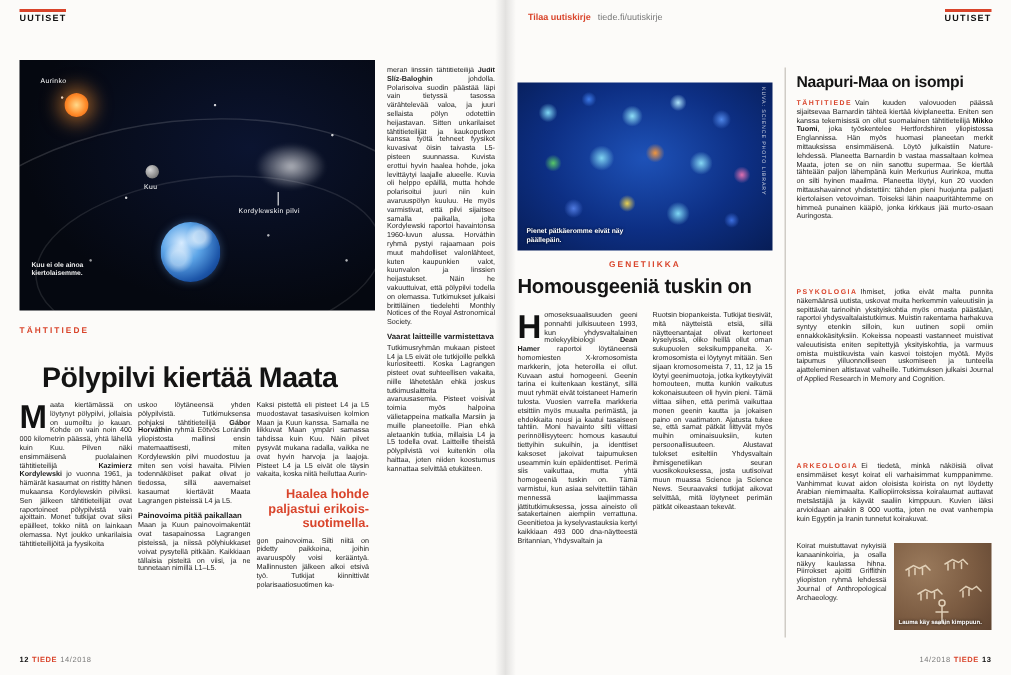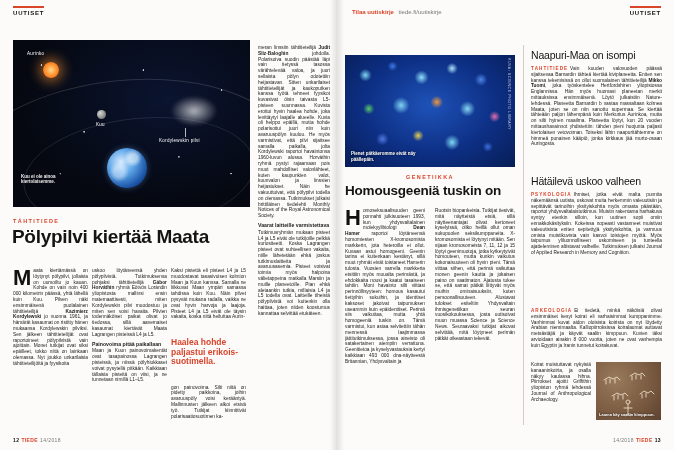--- a/index.html
+++ b/index.html
@@ -23,21 +23,21 @@
   .footer .pg{font-weight:bold;color:#111;} .footer .brand{font-weight:bold;color:var(--accent);margin:0 2px;}
 
   
   .col{position:absolute;font-size:4.8px;line-height:5.8px;text-align:justify;color:var(--ink);overflow:hidden;}
   .dust-col{top:268px;width:75px;height:152px;}
   #dust-col1{left:13px;} #dust-col2{left:92px;} #dust-col3{left:171px;}
   #dust-col4{left:258px;top:45px;width:72px;height:376px;}
   .dropcap{float:left;font-size:22px;line-height:18px;font-weight:bold;margin:1px 2px 0 0;color:#111;}
   .sub-bold{display:block;font-weight:bold;font-size:5.2px;margin:4px 0 1px;}
   .pullquote{display:block;color:var(--accent);font-weight:bold;font-size:8.5px;line-height:9.5px;
-             margin:18px 0;text-align:left;}
+             margin:5px 0;text-align:right;}
   b{font-weight:bold;}
 
   
   .kicker{position:absolute;color:var(--accent);font-weight:bold;font-size:5.5px;letter-spacing:1.4px;}
   #dust-kicker{left:13px;top:218px;}
   #dust-headline{position:absolute;left:12px;top:226px;font-size:19px;font-weight:bold;
                  letter-spacing:-.3px;color:#141414;}
   #dust-standfirst{position:absolute;left:13px;top:252px;font-size:8px;color:#333;}
 
   
@@ -100,21 +100,21 @@
                 font-size:3.5px;letter-spacing:.6px;color:rgba(255,255,255,.75);}
   #gene-kicker{left:345px;top:174px;width:170px;text-align:center;}
   #gene-headline{position:absolute;left:345px;top:183px;width:170px;text-align:left;
                  font-size:13.5px;font-weight:bold;color:#141414;letter-spacing:-.2px;}
   .gene-col{top:208px;width:80px;height:216px;}
   #gene-col1{left:345px;} #gene-col2{left:435px;}
 
   
   .divider{position:absolute;left:523px;top:45px;width:1px;height:380px;background:#cfccc6;}
   .side-head{position:absolute;left:531px;width:131px;font-size:10.5px;line-height:11px;
-             font-weight:normal;color:#141414;letter-spacing:-.2px;}
+             font-weight:bold;color:#141414;letter-spacing:-.2px;}
   .side-body{position:absolute;left:531px;width:131px;font-size:4.8px;line-height:5.8px;
              text-align:justify;color:var(--ink);overflow:hidden;}
   .inline-kicker{color:var(--accent);font-weight:bold;letter-spacing:1px;font-size:4.6px;margin-right:2px;}
   #side1-head{top:50px;} #side1-body{top:66px;height:104px;}
   #side2-head{top:176px;} #side2-body{top:192px;height:86px;}
   #side3-head{top:284px;} #side3-bodyA{top:308px;height:52px;} 
   #side3-bodyB{top:362px;width:60px;height:58px;}
   .petro-img{position:absolute;left:596px;top:362px;width:65px;height:58px;overflow:hidden;
     background:radial-gradient(circle at 30% 30%, #9a7a5c 0%, #7c5c42 55%, #5e4330 100%);}
   .petro-caption{position:absolute;left:3px;bottom:3px;color:#fff;font-size:4px;font-weight:bold;
@@ -140,21 +140,21 @@
     <div class="earth"></div>
     <div class="dustcloud"></div>
     <div class="img-label" id="label-sun">Aurinko</div>
     <div class="img-label" id="label-moon">Kuu</div>
     <div class="pointer-line"></div>
     <div class="img-label" id="label-cloud">Kordylewskin pilvi</div>
     <div class="space-caption">Kuu ei ole ainoa kiertolaisemme.</div>
   </div>
 
   <div class="kicker" id="dust-kicker">TÄHTITIEDE</div>
-  <h1 id="dust-headline" style="margin:0">Pölypilvi kiertää Maata</h1>
+  <h1 id="dust-headline" style="margin:16px">Pölypilvi kiertää Maata</h1>
 
   <div class="col dust-col" id="dust-col1">
     <span class="dropcap">M</span><span>aata kiertämässä on löytynyt pölypilvi, jollaisia on uumoiltu jo kauan. Kohde on vain noin 400 000 kilometrin päässä, yhtä lähellä kuin Kuu. Pilven näki ensimmäisenä puolalainen tähtitieteilijä </span><b>Kazimierz Kordylewski</b><span> jo vuonna 1961, ja hämärät kasaumat on ristitty hänen mukaansa Kordylewskin pilviksi. Sen jälkeen tähtitieteilijät ovat raportoineet pölypilvistä vain ajoittain. Monet tutkijat ovat siksi epäilleet, tokko niitä on lainkaan olemassa. Nyt joukko unkarilaisia tähtitieteilijöitä ja fyysikoita</span>
   </div>
   <div class="col dust-col" id="dust-col2">
     <span>uskoo löytäneensä yhden pölypilvistä. Tutkimuksensa pohjaksi tähtitieteilijä </span><b>Gábor Horváthin</b><span> ryhmä Eötvös Lorándin yliopistosta mallinsi ensin matemaattisesti, miten Kordylewskin pilvi muodostuu ja miten sen voisi havaita. Pilvien todennäköiset paikat olivat jo tiedossa, sillä aavemaiset kasaumat kiertävät Maata Lagrangen pisteissä L4 ja L5.</span>
     <span class="sub-bold">Painovoima pitää paikallaan</span>
     <span>Maan ja Kuun painovoimakentät ovat tasapainossa Lagrangen pisteissä, ja niissä pölyhiukkaset voivat pysytellä pitkään. Kaikkiaan tällaisia pisteitä on viisi, ja ne tunnetaan nimillä L1–L5.</span>
   </div>
   <div class="col dust-col" id="dust-col3">
@@ -188,21 +188,20 @@
     <span>Ruotsin biopankeista. Tutkijat tiesivät, mitä näytteistä etsiä, sillä näytteenantajat olivat kertoneet kyselyissä, oliko heillä ollut oman sukupuolen seksikumppaneita. X-kromosomista ei löytynyt mitään. Sen sijaan kromosomeista 7, 11, 12 ja 15 löytyi geenimuotoja, jotka kytkeytyivät homouteen, mutta kunkin vaikutus kokonaisuuteen oli hyvin pieni. Tämä viittaa siihen, että perimä vaikuttaa monen geenin kautta ja jokaisen paino on vaatimaton. Ajatusta tukee se, että samat pätkät liittyvät myös muihin ominaisuuksiin, kuten persoonallisuuteen. Alustavat tulokset esiteltiin Yhdysvaltain ihmisgenetiikan seuran vuosikokouksessa, josta uutisoivat muun muassa Science ja Science News. Seuraavaksi tutkijat aikovat selvittää, mitä löytyneet perimän pätkät oikeastaan tekevät.</span>
   </div>
 
   <div class="divider"></div>
 
   <div class="side-head" id="side1-head">Naapuri-Maa on isompi</div>
   <div class="side-body" id="side1-body">
     <span class="inline-kicker">TÄHTITIEDE</span><span>Vain kuuden valovuoden päässä sijaitsevaa Barnardin tähteä kiertää kiviplaneetta. Eniten sen kanssa tekemisissä on ollut suomalainen tähtitieteilijä </span><b>Mikko Tuomi</b><span>, joka työskentelee Hertfordshiren yliopistossa Englannissa. Hän myös huomasi planeetan merkit mittauksissa ensimmäisenä. Löytö julkaistiin Nature-lehdessä. Planeetta Barnardin b vastaa massaltaan kolmea Maata, joten se on niin sanottu supermaa. Se kiertää tähteään paljon lähempänä kuin Merkurius Aurinkoa, mutta on silti hyinen maailma. Planeetta löytyi, kun 20 vuoden mittaushavainnot yhdistettiin: tähden pieni huojunta paljasti kiertolaisen vetovoiman. Toiseksi lähin naapuritähtemme on himmeä punainen kääpiö, jonka kirkkaus jää murto-osaan Auringosta.</span>
   </div>
 
-  <div class="side-head" id="side2-head">Hätäilevä uskoo valheen</div>
   <div class="side-body" id="side2-body">
     <span class="inline-kicker">PSYKOLOGIA</span><span>Ihmiset, jotka eivät malta punnita näkemäänsä uutista, uskovat muita herkemmin valeuutisiin ja sepittävät tarinoihin yksityiskohtia myös omasta päästään, raportoi yhdysvaltalaistutkimus. Muistin rakentama harhakuva syntyy etenkin silloin, kun uutinen sopii omiin ennakkokäsityksiin. Kokeissa nopeasti vastanneet muistivat valeuutisista eniten sepitettyjä yksityiskohtia, ja varmuus omista muistikuvista vain kasvoi toistojen myötä. Myös taipumus yliluonnolliseen uskomiseen ja tunteella ajatteleminen altistavat valheille. Tutkimuksen julkaisi Journal of Applied Research in Memory and Cognition.</span>
   </div>
 
   <div class="side-body" id="side3-bodyA">
     <span class="inline-kicker">ARKEOLOGIA</span><span>Ei tiedetä, minkä näköisiä olivat ensimmäiset kesyt koirat eli varhaisimmat kumppanimme. Vanhimmat kuvat aidon oloisista koirista on nyt löydetty Arabian niemimaalta. Kalliopiirroksissa koiralaumat auttavat metsästäjiä ja käyvät saaliin kimppuun. Kuvien iäksi arvioidaan ainakin 8 000 vuotta, joten ne ovat vanhempia kuin Egyptin ja Iranin tunnetut koirakuvat.</span>
   </div>
   <div class="side-body" id="side3-bodyB">
     <span>Koirat muistuttavat nykyisiä kanaaninkoiria, ja osalla näkyy kaulassa hihna. Piirrokset ajoitti Griffithin yliopiston ryhmä lehdessä Journal of Anthropological Archaeology.</span>
   </div>

